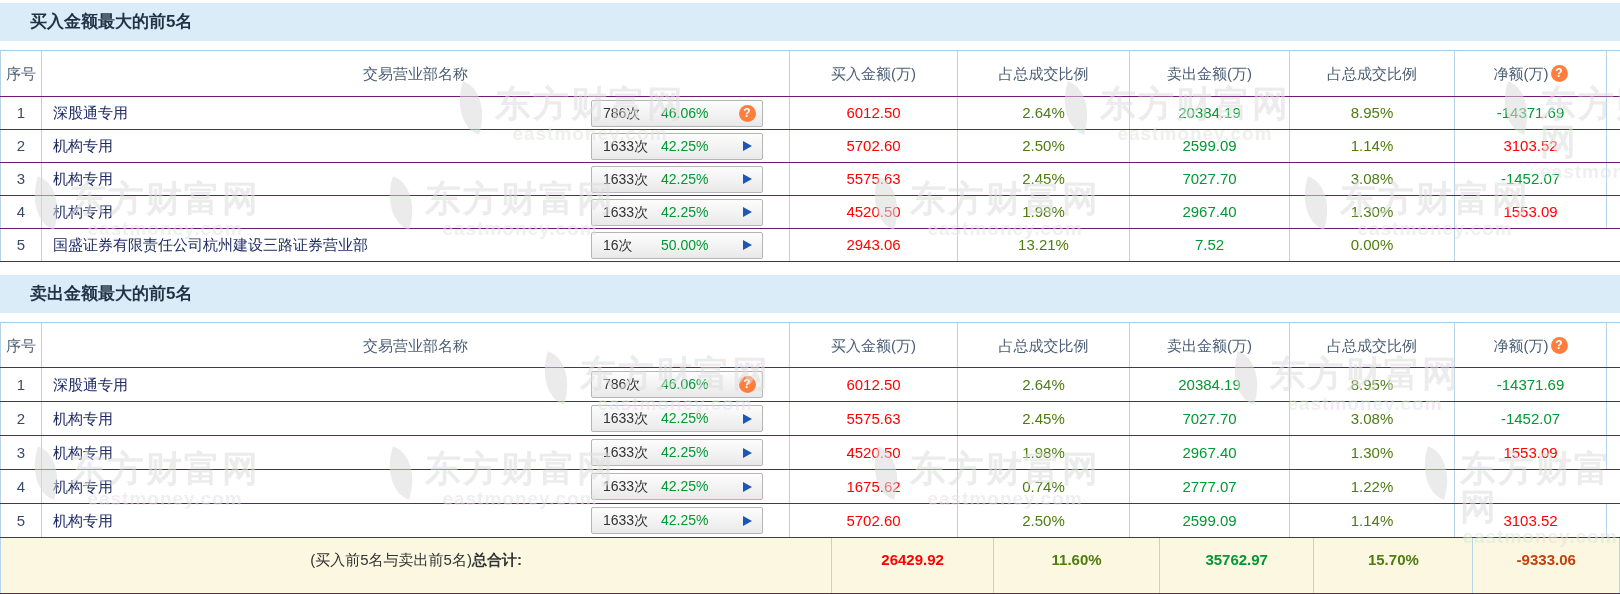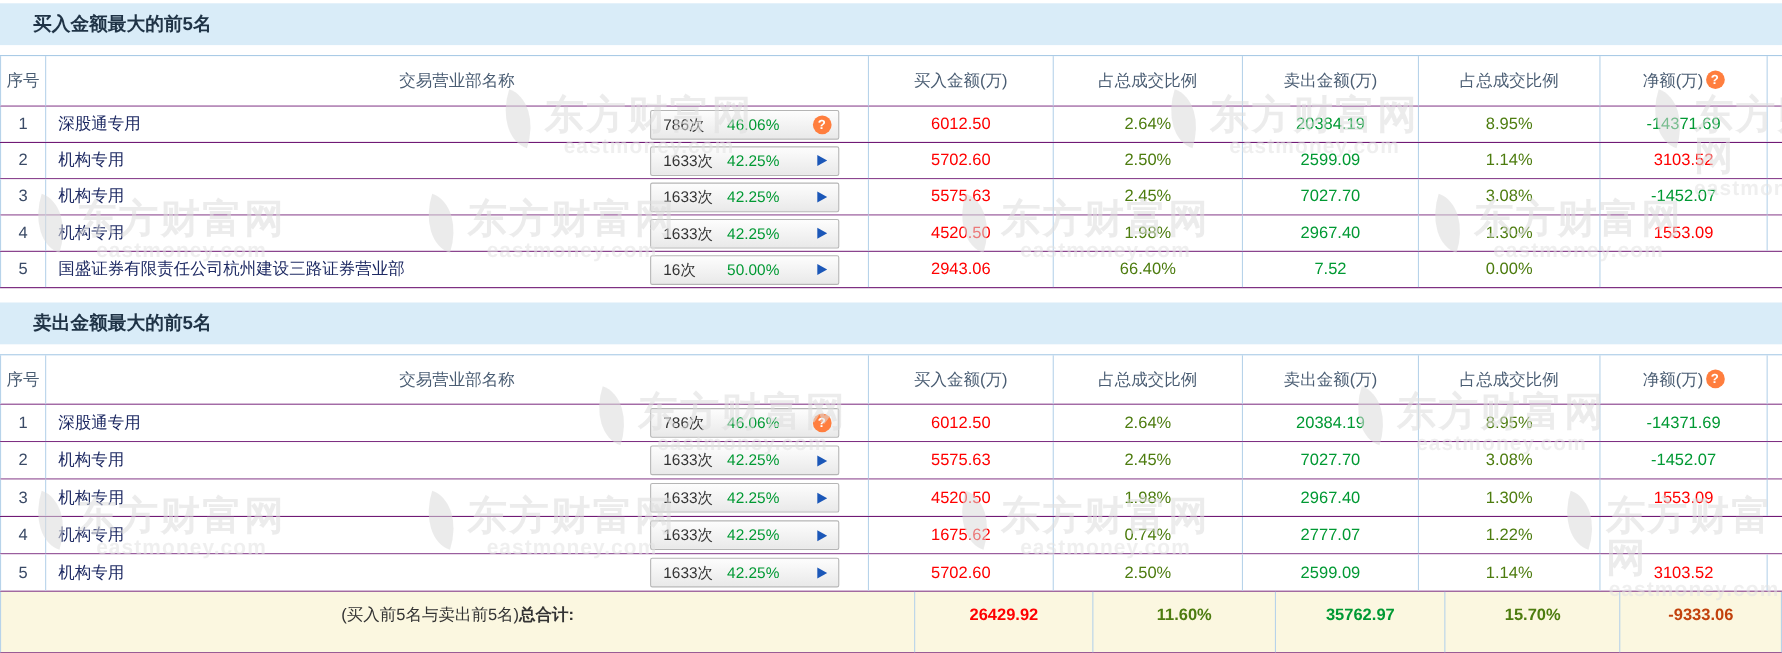--- a/index.html
+++ b/index.html
@@ -166,21 +166,21 @@
         <span class="branch-link">国盛证券有限责任公司杭州建设三路证券营业部</span>
         <span class="badge">
           <span class="cnt">16次</span>
           <span class="pct">50.00%</span>
           <span class="iconbox">
               <span class="arr-icon"></span>
             </span>
         </span>
       </div>
       <div class="cell c3 buy-val">2943.06</div>
-      <div class="cell c4 pct-val">66.40%</div>
+      <div class="cell c4 pct-val">13.21%</div>
       <div class="cell c5 sell-val">7.52</div>
       <div class="cell c6 pct-val">0.00%</div>
       <div class="cell c8"></div>
     </div>
   </div>
 
   <div class="spacer13"></div>
   <div class="sec-bar">卖出金额最大的前5名</div>
   <div class="spacer9"></div>
 

